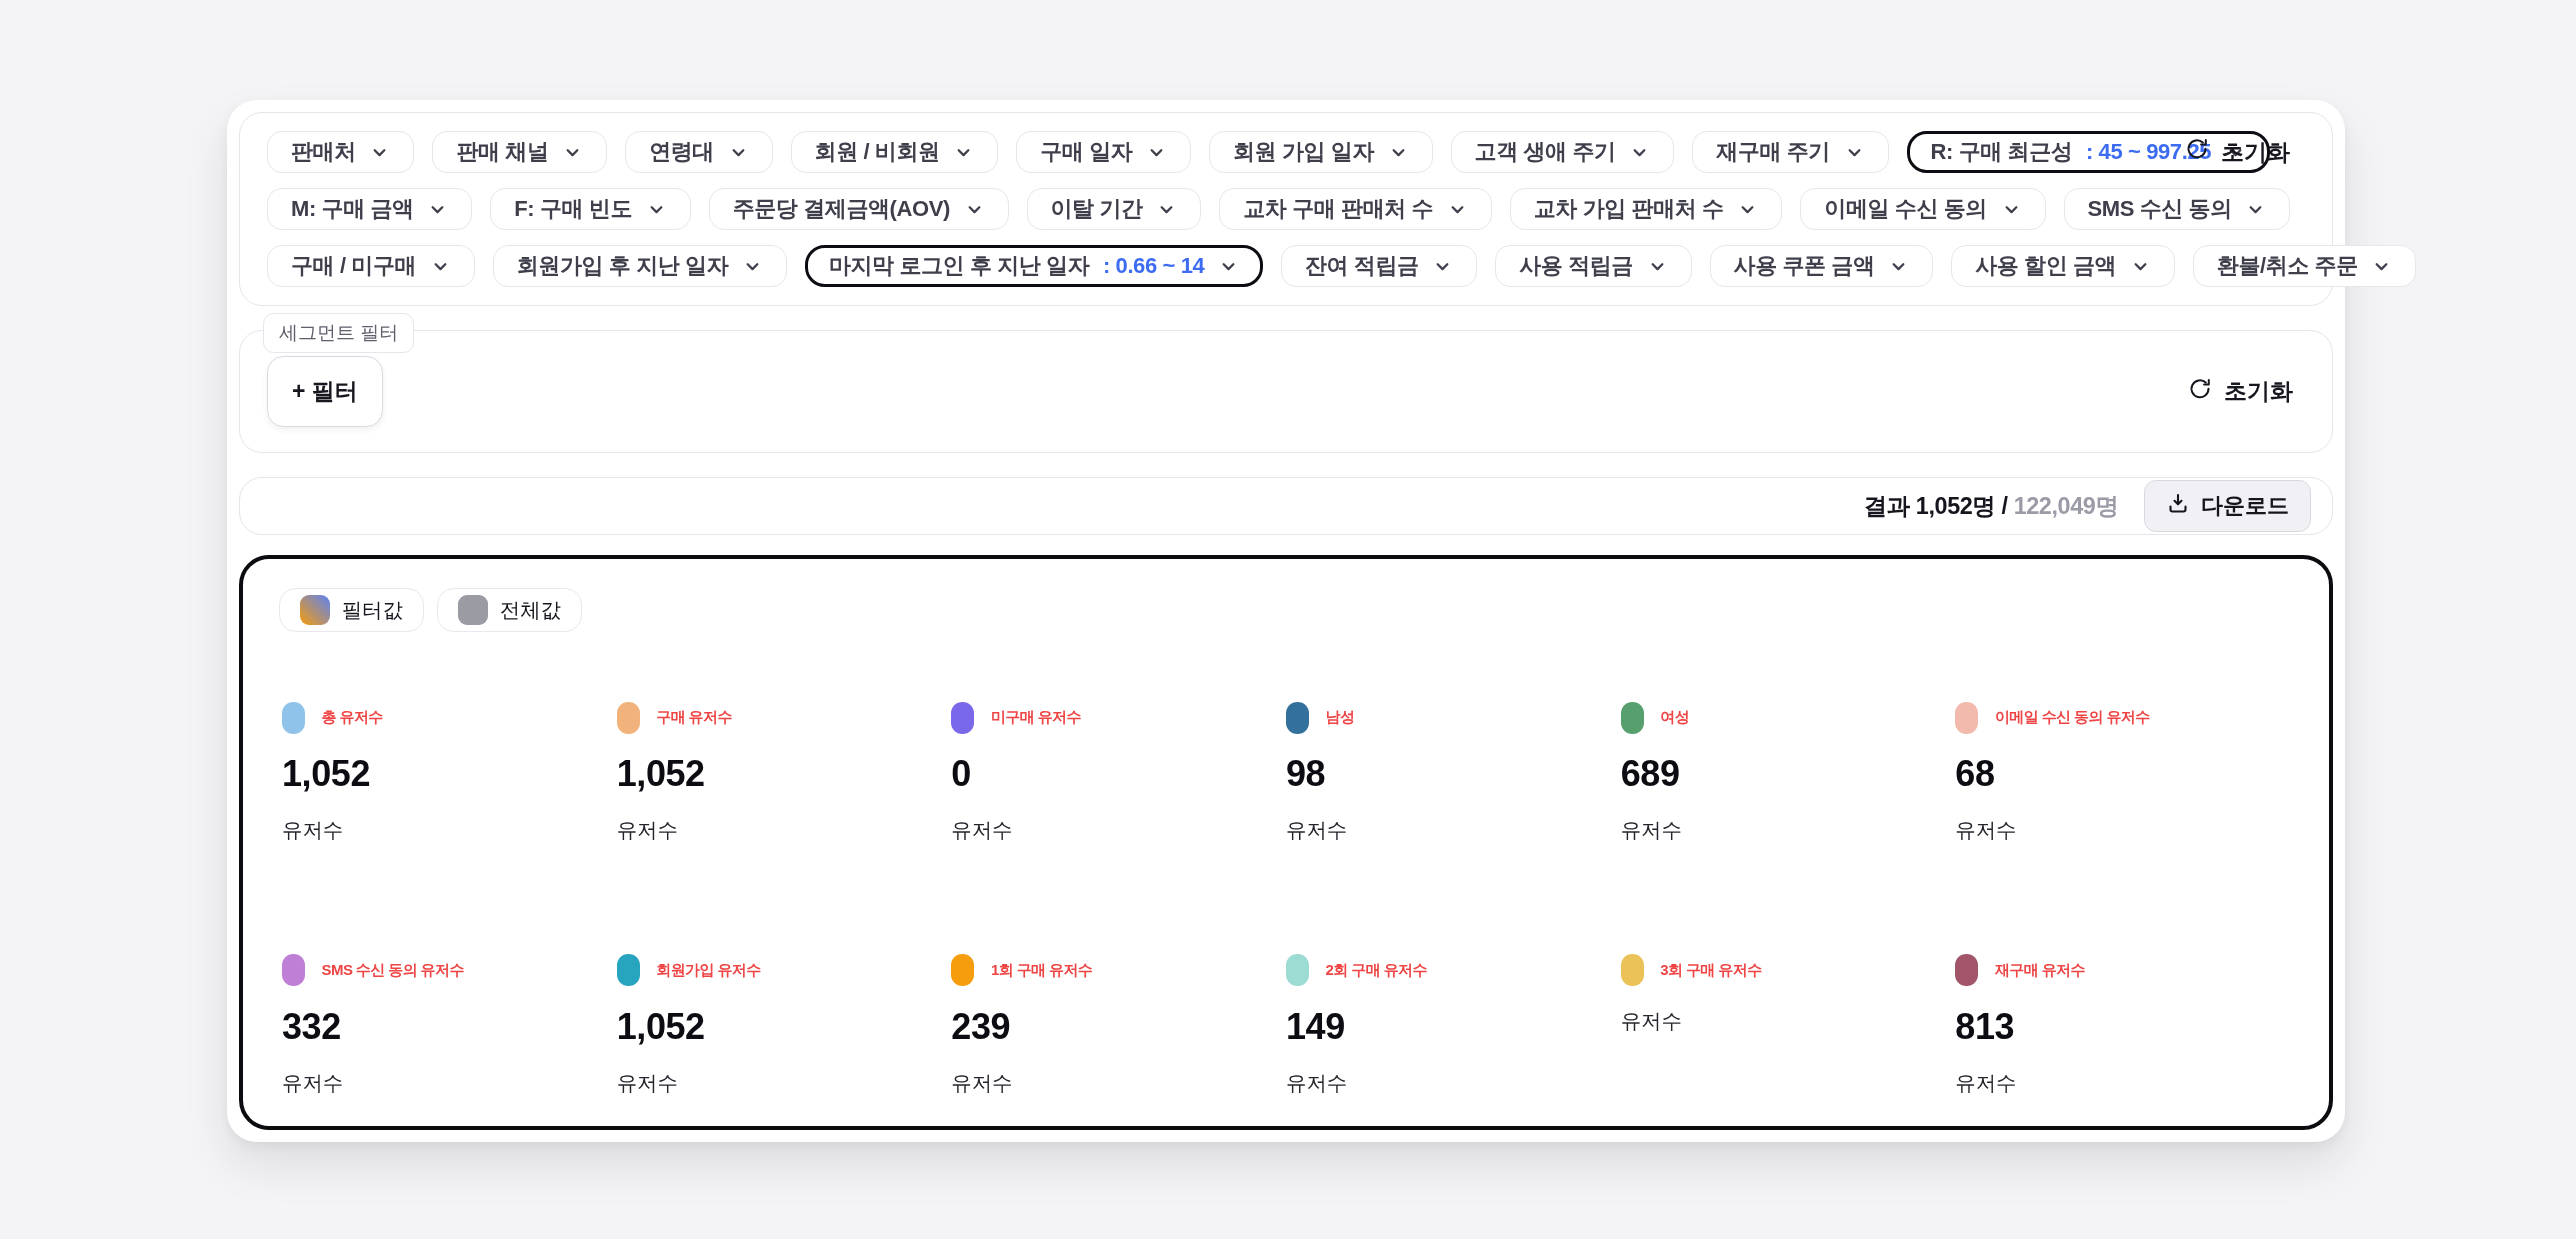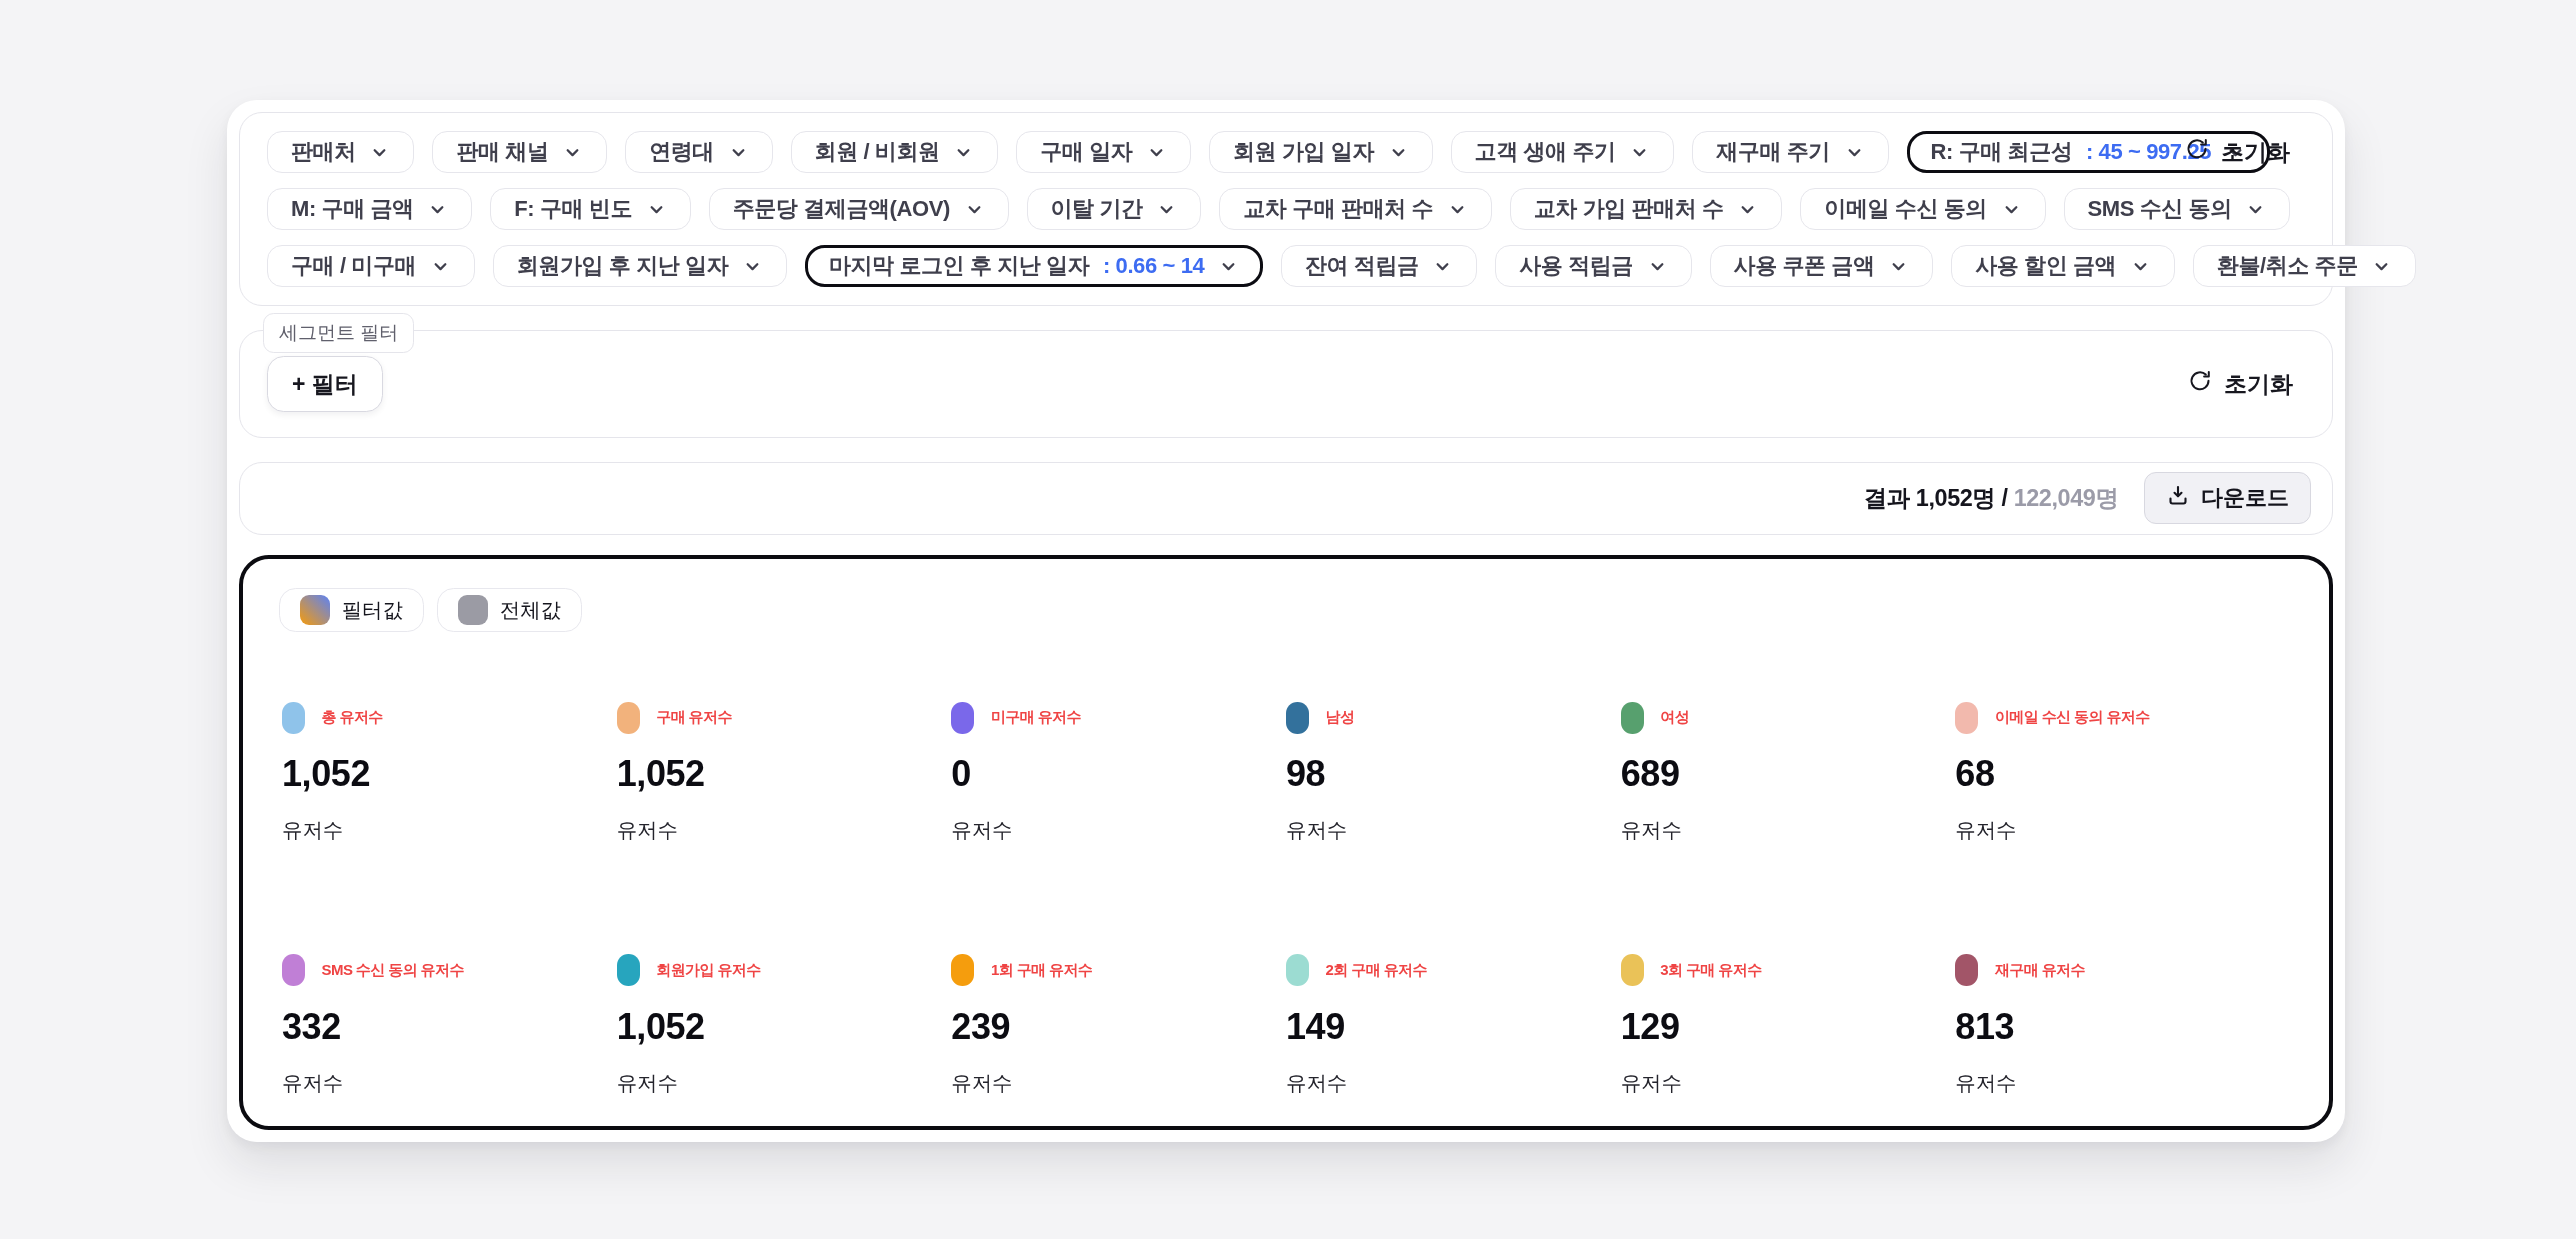--- a/index.html
+++ b/index.html
@@ -47,21 +47,21 @@
   .filters-reset { position: absolute; right: 42px; top: 18px; height: 42px; }
 
   
   .segment-card { margin-top: 24px; position: relative; padding: 25px 27px; display: flex; align-items: center; }
   .fieldset-label {
     position: absolute; top: -18px; left: 23px;
     background: #fff; border: 1.5px solid #e5e5eb; border-radius: 10.6px;
     padding: 6px 15px; font-size: 19px; font-weight: 500; color: #60606c;
   }
   .add-filter-btn {
-    height: 56px; padding: 0 24px;
+    height: 71px; padding: 0 24px;
     background: #fff; border: 1.5px solid #d9d9e1; border-radius: 16.6px;
     box-shadow: 0 2.3px 6px rgba(20,20,30,.06);
     font-family: inherit; font-size: 23px; font-weight: 700; color: #17171f; cursor: pointer;
   }
   .segment-reset { margin-left: auto; margin-right: 12px; }
 
   
   .result-card { margin-top: 24px; height: 88px; padding: 0 21px 0 30px; display: flex; align-items: center; justify-content: flex-end; gap: 26px; }
   .result-text { font-size: 23.4px; font-weight: 700; color: #15151d; letter-spacing: -0.4px; }
   .result-text .muted { color: #9b9ba8; }
@@ -448,21 +448,20 @@
               <span class="metric-label">2회 구매 유저수</span>
             </div>
             <div class="metric-value">149</div>
             <div class="metric-caption">유저수</div>
           </div>
           <div class="metric">
             <div class="metric-head">
               <span class="dot" style="background:#eac258"></span>
               <span class="metric-label">3회 구매 유저수</span>
             </div>
-            <div class="metric-value">129</div>
             <div class="metric-caption">유저수</div>
           </div>
           <div class="metric">
             <div class="metric-head">
               <span class="dot" style="background:#a25568"></span>
               <span class="metric-label">재구매 유저수</span>
             </div>
             <div class="metric-value">813</div>
             <div class="metric-caption">유저수</div>
           </div>

